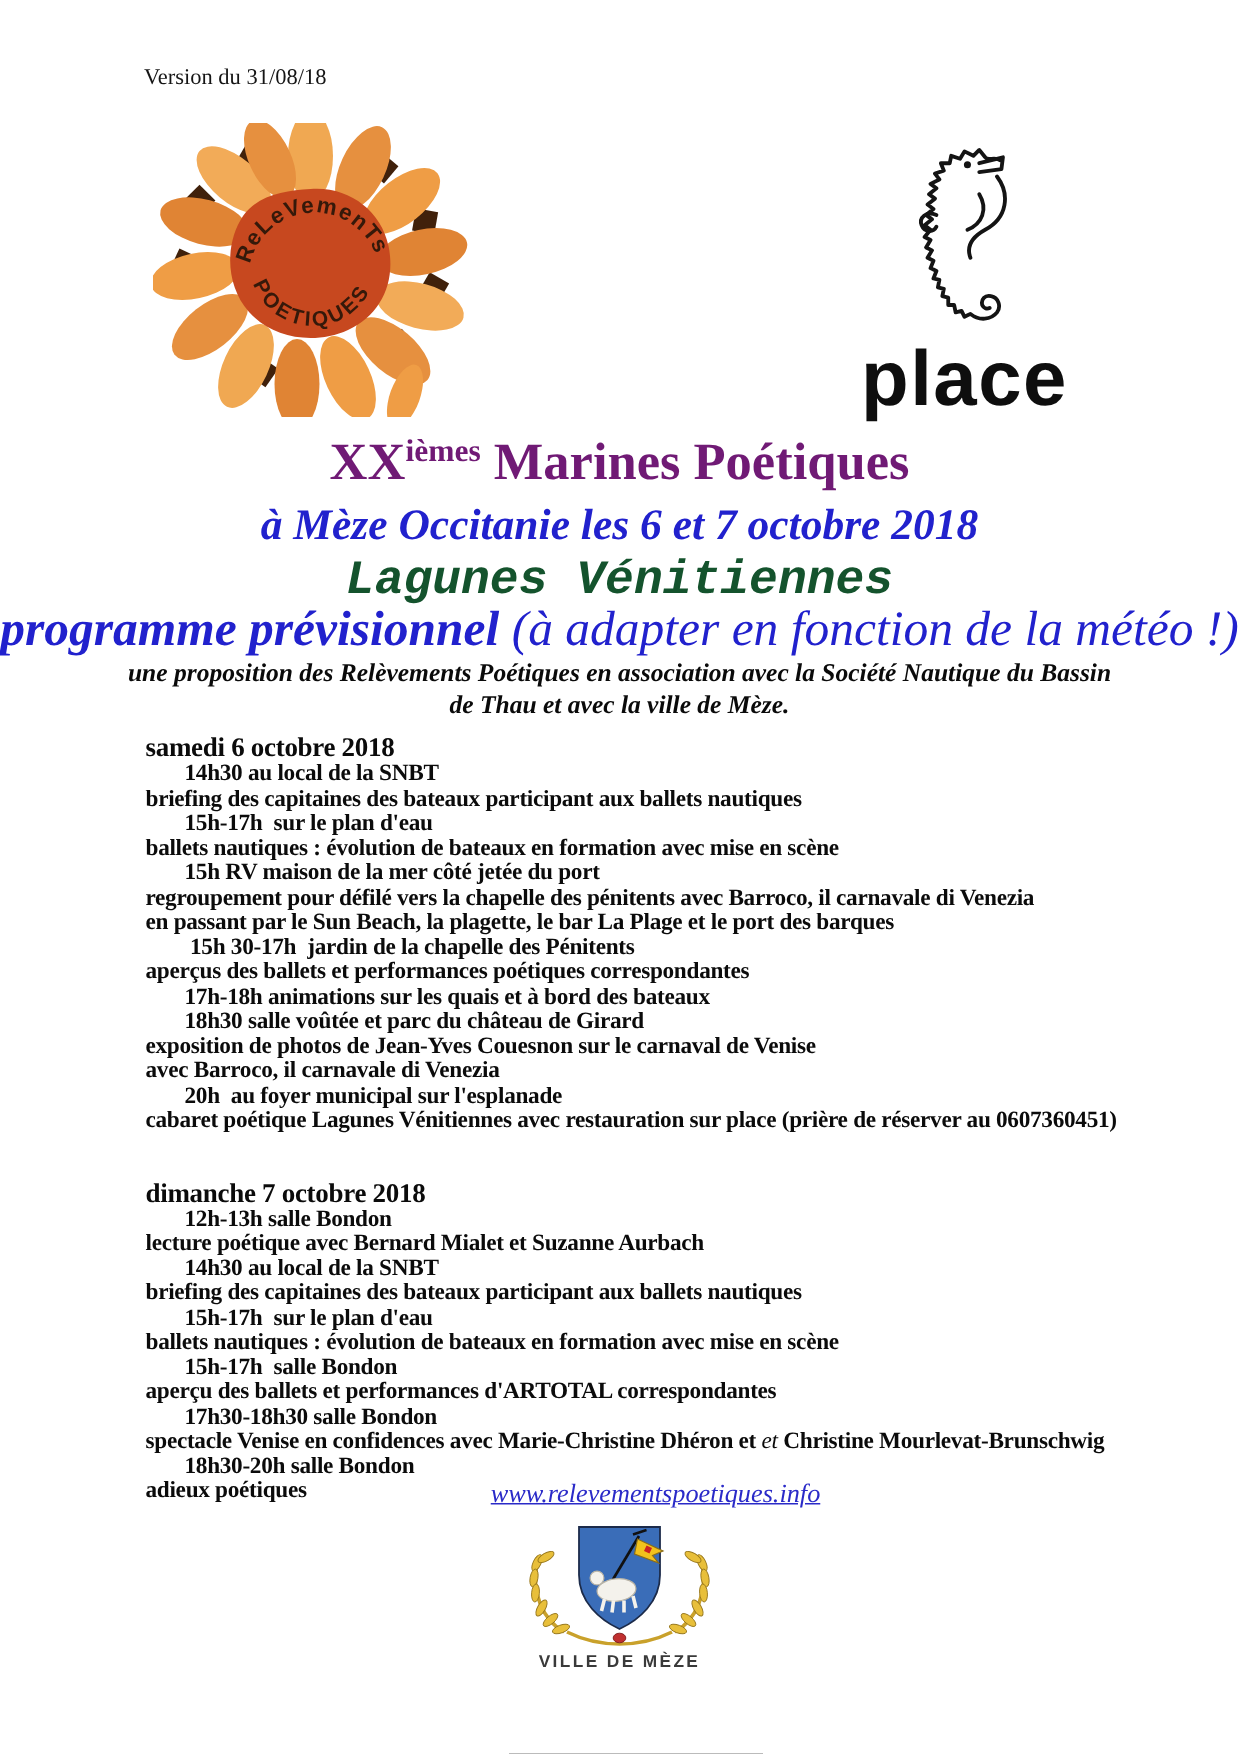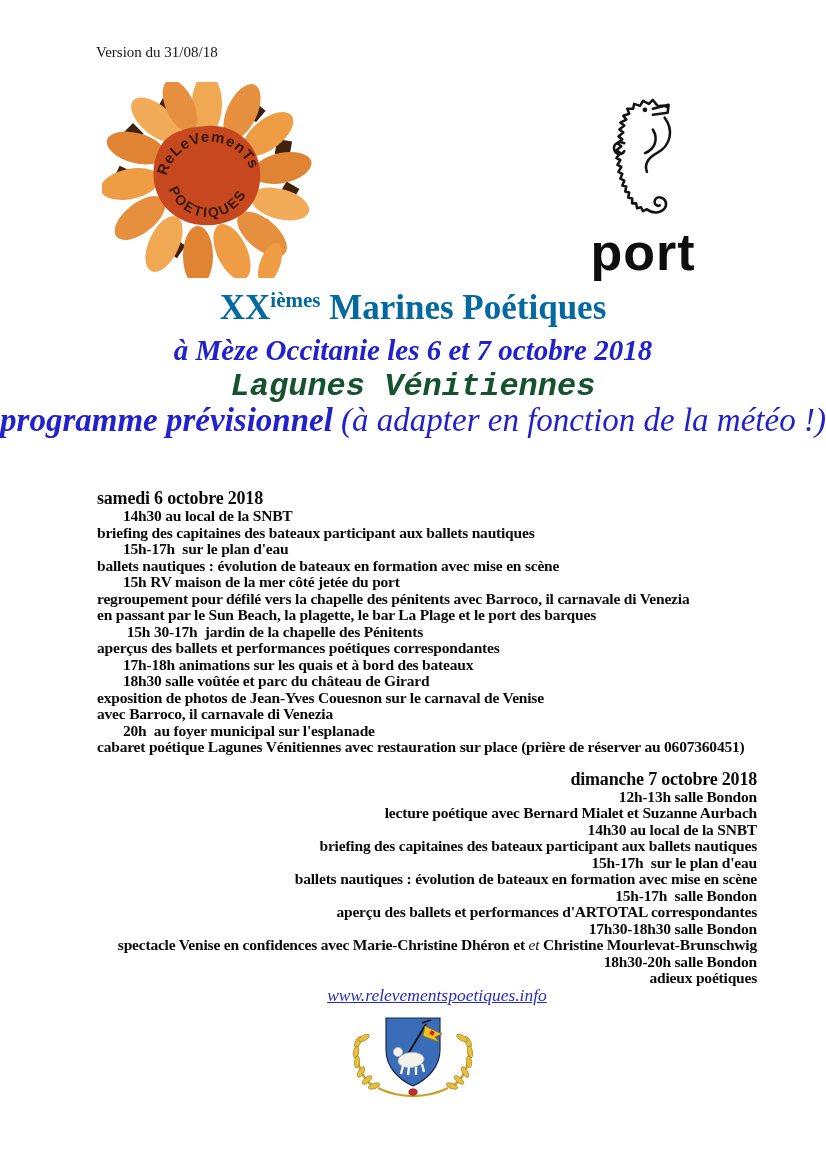--- a/index.html
+++ b/index.html
@@ -32,21 +32,21 @@
   .program{
     position:absolute;left:97px;top:488px;width:660px;
     font-size:15.5px;font-weight:bold;line-height:16.5px;letter-spacing:-0.2px;
     white-space:pre-wrap;
   }
   .sec-heading{font-size:18px;line-height:20px;}
   .pline{min-height:16.5px;}
   .pline.indent{padding-left:26px;}
   .seg-bi{}
   .seg-r{font-weight:normal;font-style:italic;}
-  .section + .section{margin-top:13px;text-align:right;}
+  .section + .section{margin-top:29px;}
   
   .site-link{
     position:absolute;left:0;top:985px;width:826px;text-align:center;
     font-size:17.5px;font-style:italic;margin-left:24px;
   }
   .site-link a{color:#2a2ac8;text-decoration:underline;}
   .meze-block{position:absolute;left:0;top:1012px;width:826px;text-align:center;}
   .meze-label{
     font-family:"Liberation Sans", sans-serif;font-weight:bold;font-size:11.5px;
     letter-spacing:1.6px;color:#3a3a3a;margin-top:-2px;
@@ -121,32 +121,33 @@
         <path d="M60,13 L76,9 L75,17 L60,19"></path>
 
         <path d="M72,22 C81,34 79,50 64,58 C55,63 51,69 54,77"></path>
 
         <path d="M60,34 C66,44 62,54 52,58"></path>
 
         <path d="M31,48 C24,45 19,50 21,55 C23,60 29,60 31,56"></path>
       </g>
       <circle cx="52" cy="14" r="2.4" fill="#141414"></circle>
     </svg>
-    <div class="snbt-label">port</div>
+    <div class="snbt-label">place</div>
   </div>
 
   <div class="titles">
-    <div class="t1" style="color:#0369a1;">
+    <div class="t1" style="color:#701a75;">
       <span>XX</span><span class="sup">ièmes</span><span> Marines Poétiques</span>
     </div>
     <div class="t2" style="color:#2121cd;">à Mèze Occitanie les 6 et 7 octobre 2018</div>
     <div class="t3" style="color:#14532d;font-family:Liberation Mono, monospace;">Lagunes Vénitiennes</div>
     <div class="t4" style="color:#2121cd;">
       <span class="lead">programme prévisionnel</span><span> (à adapter en fonction de la météo !)</span>
     </div>
+    <div class="proposition">une proposition des Relèvements Poétiques en association avec la Société Nautique du Bassin de Thau et avec la ville de Mèze.</div>
   </div>
 
   <div class="program"><div class="section"><div class="sec-heading">samedi 6 octobre 2018</div><div class="pline indent"><span class="seg-b">14h30 au local de la SNBT</span></div><div class="pline"><span class="seg-b">briefing des capitaines des bateaux participant aux ballets nautiques</span></div><div class="pline indent"><span class="seg-b">15h-17h  sur le plan d'eau</span></div><div class="pline"><span class="seg-b">ballets nautiques : évolution de bateaux en formation avec mise en scène</span></div><div class="pline indent"><span class="seg-b">15h RV maison de la mer côté jetée du port</span></div><div class="pline"><span class="seg-b">regroupement pour défilé vers la chapelle des pénitents avec </span><span class="seg-bi">Barroco, il carnavale di Venezia</span></div><div class="pline"><span class="seg-b">en passant par le Sun Beach, la plagette, le bar La Plage et le port des barques</span></div><div class="pline indent"><span class="seg-b"> 15h 30-17h  jardin de la chapelle des Pénitents</span></div><div class="pline"><span class="seg-b">aperçus des ballets et performances poétiques correspondantes</span></div><div class="pline indent"><span class="seg-b">17h-18h animations sur les quais et à bord des bateaux</span></div><div class="pline indent"><span class="seg-b">18h30 salle voûtée et parc du château de Girard</span></div><div class="pline"><span class="seg-b">exposition de photos de Jean-Yves Couesnon sur le carnaval de Venise</span></div><div class="pline"><span class="seg-b">avec </span><span class="seg-bi">Barroco, il carnavale di Venezia</span></div><div class="pline indent"><span class="seg-b">20h  au foyer municipal sur l'esplanade</span></div><div class="pline"><span class="seg-b">cabaret poétique Lagunes Vénitiennes avec restauration sur place (prière de réserver au 0607360451)</span></div></div><div class="section"><div class="sec-heading">dimanche 7 octobre 2018</div><div class="pline indent"><span class="seg-b">12h-13h salle Bondon</span></div><div class="pline"><span class="seg-b">lecture poétique avec Bernard Mialet et Suzanne Aurbach</span></div><div class="pline indent"><span class="seg-b">14h30 au local de la SNBT</span></div><div class="pline"><span class="seg-b">briefing des capitaines des bateaux participant aux ballets nautiques</span></div><div class="pline indent"><span class="seg-b">15h-17h  sur le plan d'eau</span></div><div class="pline"><span class="seg-b">ballets nautiques : évolution de bateaux en formation avec mise en scène</span></div><div class="pline indent"><span class="seg-b">15h-17h  salle Bondon</span></div><div class="pline"><span class="seg-b">aperçu des ballets et performances d'ARTOTAL correspondantes</span></div><div class="pline indent"><span class="seg-b">17h30-18h30 salle Bondon</span></div><div class="pline"><span class="seg-b">spectacle </span><span class="seg-bi">Venise en confidences</span><span class="seg-b"> avec Marie-Christine Dhéron et </span><span class="seg-r">et</span><span class="seg-b"> Christine Mourlevat-Brunschwig</span></div><div class="pline indent"><span class="seg-b">18h30-20h salle Bondon</span></div><div class="pline"><span class="seg-b">adieux poétiques</span></div></div></div>
 
   <div class="site-link">
     <a href="#" style="color: rgb(42, 42, 200);">www.relevementspoetiques.info</a>
   </div>
 
   <div class="meze-block">
     <svg width="156" height="92" viewBox="0 0 150 92" style="display:block;margin:0 auto;">
@@ -182,15 +183,16 @@
 
       <g>
         <ellipse cx="73" cy="48" rx="13" ry="7.5" fill="#f4f2ec" stroke="#b9b4a6" stroke-width="0.8" transform="rotate(-6 73 48)"></ellipse>
         <circle cx="60" cy="40" r="4.6" fill="#f4f2ec" stroke="#b9b4a6" stroke-width="0.8"></circle>
         <line x1="65" y1="54" x2="63" y2="62" stroke="#f4f2ec" stroke-width="2.4"></line>
         <line x1="71" y1="55" x2="70" y2="63" stroke="#f4f2ec" stroke-width="2.4"></line>
         <line x1="78" y1="55" x2="78" y2="63" stroke="#f4f2ec" stroke-width="2.4"></line>
         <line x1="84" y1="52" x2="86" y2="60" stroke="#f4f2ec" stroke-width="2.4"></line>
       </g>
     </svg>
+    <div class="meze-label">VILLE DE MÈZE</div>
   </div>
 
 </div>
 
 </body></html>

